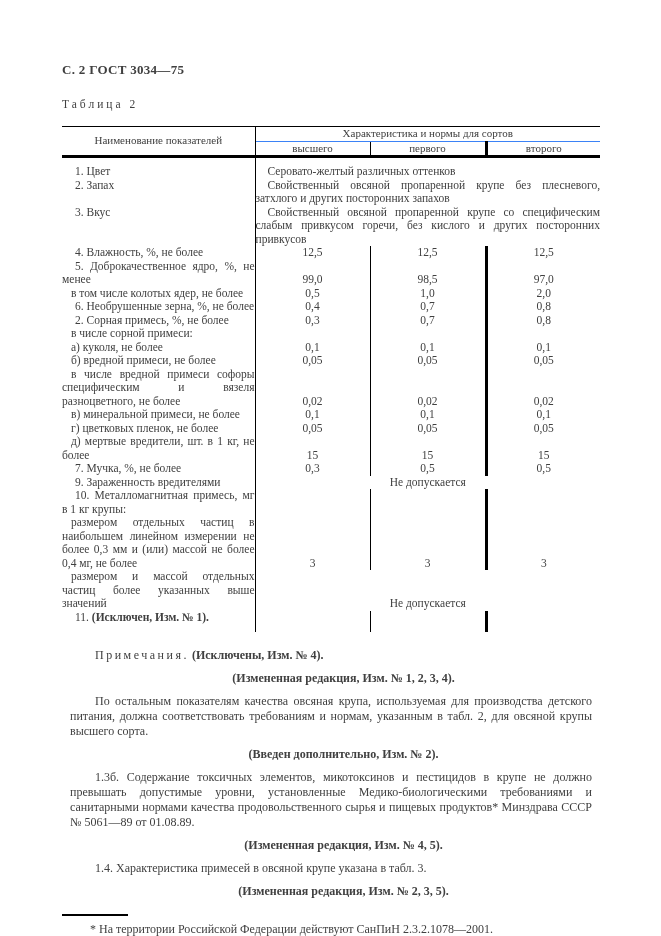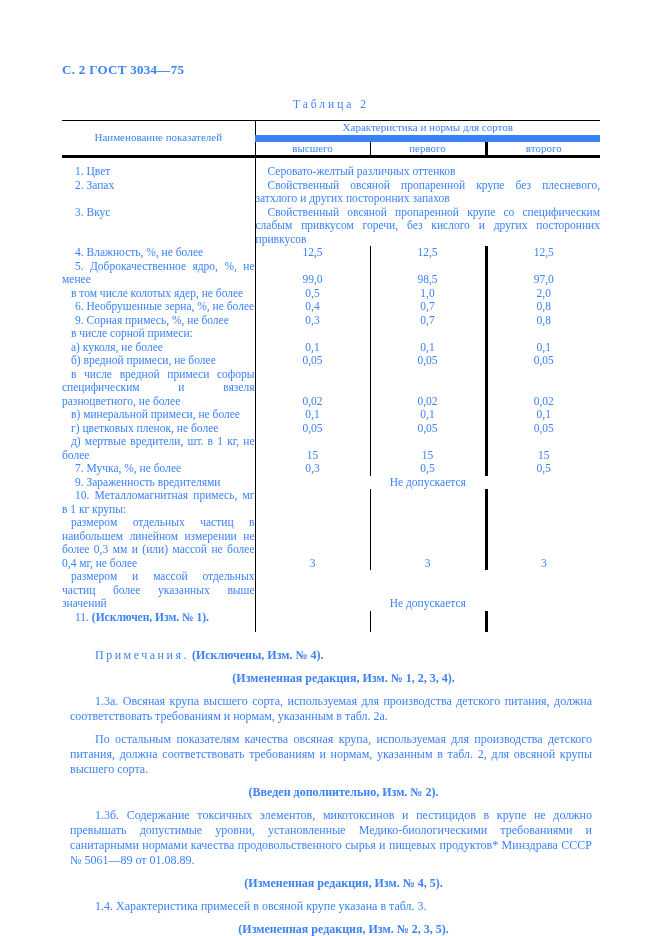--- a/index.html
+++ b/index.html
@@ -1,30 +1,30 @@
 <!DOCTYPE html>
 <html><head>
 <meta charset="utf-8">
 <style>
   html,body { margin:0; padding:0; background:#e8e8e8; }
   .page {
-    width:661px; height:936px; background:#ffffff; color:#3b82f6;
+    width:661px; height:936px; background:#ffffff; color:#404040;
     font-family:"Liberation Serif","DejaVu Serif",serif;
     box-sizing:border-box; padding:62px 61px 0 62px; overflow:hidden;
     margin:0 auto; position:relative;
   }
   .page-header { font-weight:bold; font-size:13px; letter-spacing:0.3px; }
-  .table-caption { text-align:center; font-size:11.5px; letter-spacing:3px; margin:20px 0 10px 0; }
+  .table-caption { text-align:left; font-size:11.5px; letter-spacing:3px; margin:20px 0 16px 0; }
 
   table.gost { width:538px; border-collapse:collapse; table-layout:fixed;
     border-top:1px solid #000; font-size:11.5px; line-height:13.5px; }
   table.gost td { padding:0; }
   .c1h { border-right:1px solid #000; border-bottom:3px solid #000;
          text-align:center; vertical-align:middle; font-size:11px; }
-  .gh  { border-bottom:7px solid #3b82f6; text-align:center; font-size:11px; padding:3px 0; }
+  .gh  { border-bottom:1px solid #3b82f6; text-align:center; font-size:11px; padding:3px 0; }
   .sh  { text-align:center; font-size:11px; padding:3px 0 4px 0; border-bottom:3px solid #000; }
   .sh1 { border-right:1px solid #000; }
   .sh2 { border-right:3px solid #000; }
 
   tbody td { vertical-align:top; }
   tbody tr:first-child td { padding-top:7px; }
   tbody tr:last-child td  { padding-bottom:8px; }
   .c-label { border-right:1px solid #000; text-align:justify; padding-right:4px; text-indent:13px; }
   .c-label.sub { text-indent:9px; }
   .c-val { text-align:center; vertical-align:bottom; }
@@ -102,21 +102,21 @@
           <td class="c-val v1">1,0</td>
           <td class="c-val">2,0</td>
         </tr>
         <tr>
           <td class="c-label">6. Необрушенные зерна, %, не более</td>
           <td class="c-val v0">0,4</td>
           <td class="c-val v1">0,7</td>
           <td class="c-val">0,8</td>
         </tr>
         <tr>
-          <td class="c-label">9. Сорная примесь, %, не более</td>
+          <td class="c-label">2. Сорная примесь, %, не более</td>
           <td class="c-val v0">0,3</td>
           <td class="c-val v1">0,7</td>
           <td class="c-val">0,8</td>
         </tr>
         <tr>
           <td class="c-label sub">в числе сорной примеси:</td>
           <td class="c-val v0"></td>
           <td class="c-val v1"></td>
           <td class="c-val"></td>
         </tr>
@@ -187,21 +187,20 @@
           <td class="c-val v0"></td>
           <td class="c-val v1"></td>
           <td class="c-val"></td>
         </tr>
       </tbody>
   </table>
 
   <div class="after">
     <p class="note"><span class="spaced">Примечания.</span> <span class="b">(Исключены, Изм. № 4).</span></p>
     <p class="bold-p">(Измененная редакция, Изм. № 1, 2, 3, 4).</p>
-    <p>1.3а. Овсяная крупа высшего сорта, используемая для производства детского питания, должна соответствовать требованиям и нормам, указанным в табл. 2а.</p>
     <p>По остальным показателям качества овсяная крупа, используемая для производства детского питания, должна соответствовать требованиям и нормам, указанным в табл. 2, для овсяной крупы высшего сорта.</p>
     <p class="bold-p">(Введен дополнительно, Изм. № 2).</p>
     <p>1.3б. Содержание токсичных элементов, микотоксинов и пестицидов в крупе не должно превышать допустимые уровни, установленные Медико-биологическими требованиями и санитарными нормами качества продовольственного сырья и пищевых продуктов* Минздрава СССР № 5061—89 от 01.08.89.</p>
     <p class="bold-p">(Измененная редакция, Изм. № 4, 5).</p>
     <p>1.4. Характеристика примесей в овсяной крупе указана в табл. 3.</p>
     <p class="bold-p">(Измененная редакция, Изм. № 2, 3, 5).</p>
   </div>
 
   <div class="footnote">
     <div class="fn-rule"></div>

